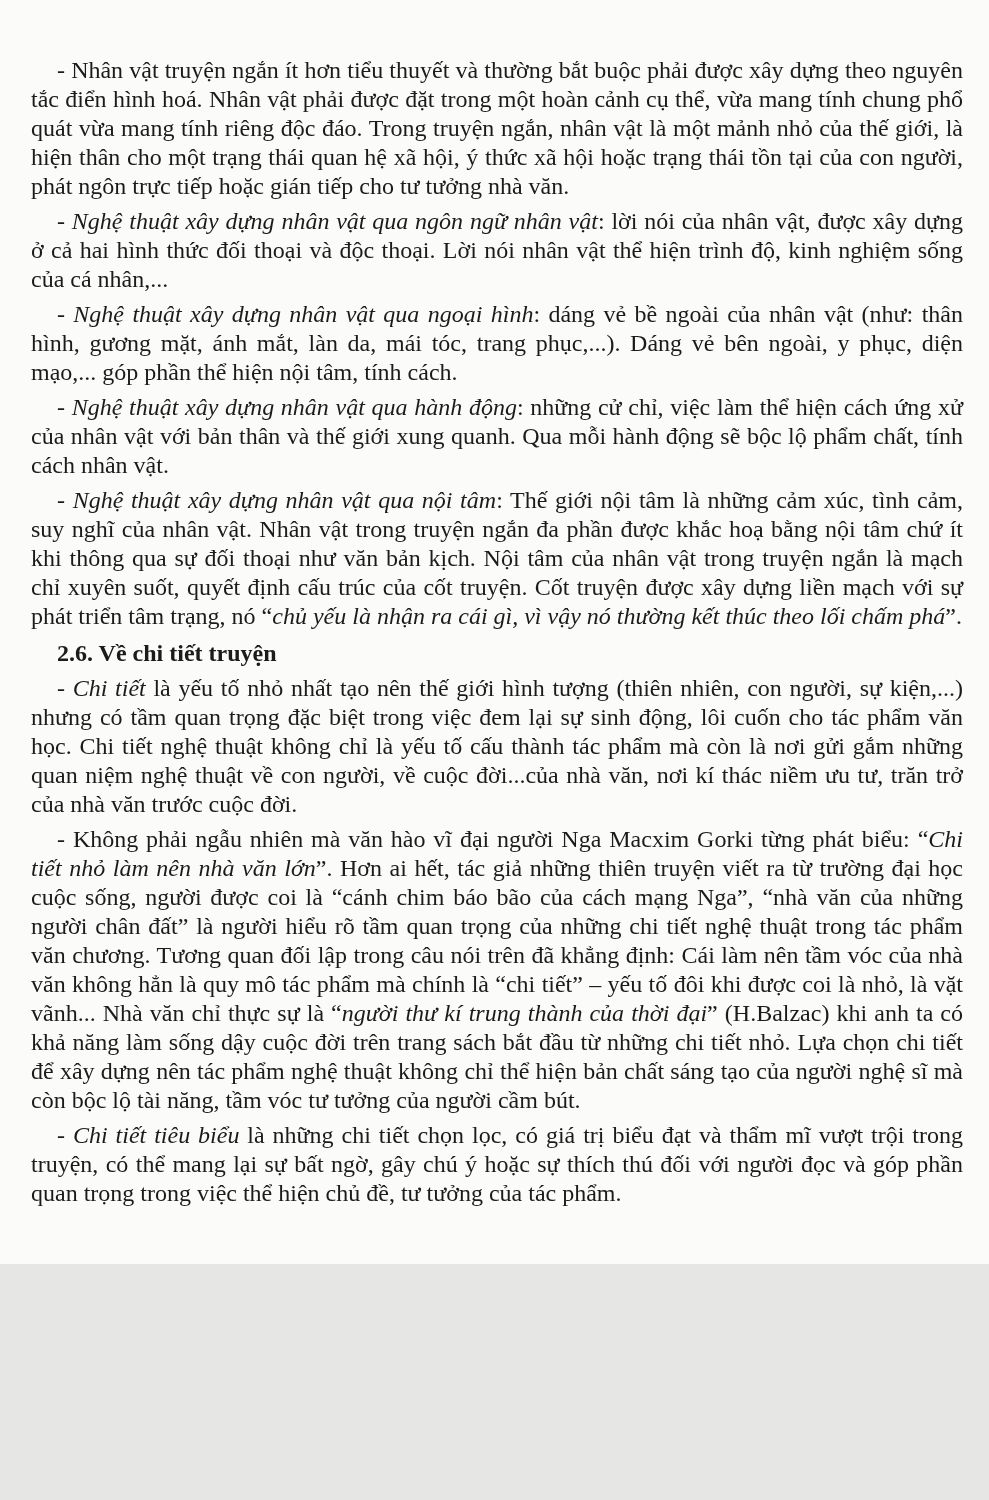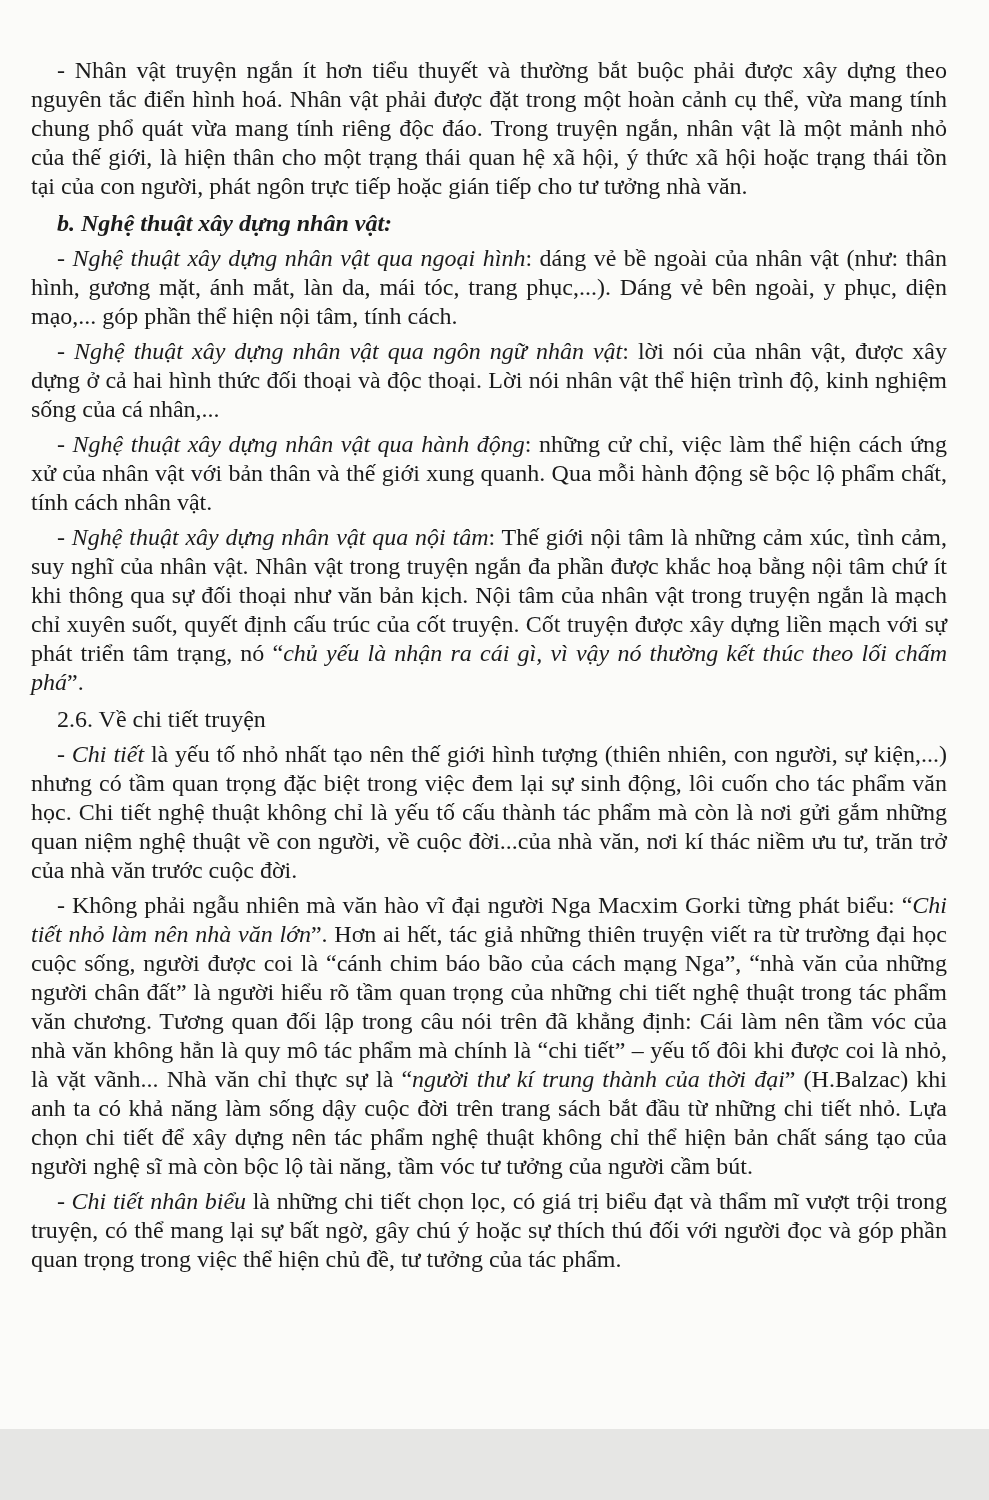--- a/index.html
+++ b/index.html
@@ -3,44 +3,44 @@
 <meta charset="utf-8">
 <style>
   html, body {
     margin: 0;
     padding: 0;
     background: #e6e6e4;
   }
   .page {
     position: relative;
     width: 989px;
-    height: 1429px;
+    height: 1264px;
     margin: 0 auto;
     background: #fbfbf9;
     box-sizing: border-box;
-    padding: 56px 42px 0 31px;
+    padding: 56px 26px 0 31px;
     font-family: "Liberation Serif", "DejaVu Serif", serif;
     color: #1b1b1b;
     overflow: hidden;
   }
   .page-body p {
     margin: 0;
     font-size: 24px;
     line-height: 29px;
   }
   .para {
     text-align: justify;
     text-indent: 26px;
     margin-top: 6px !important;
   }
   .para:first-child {
     margin-top: 0 !important;
   }
   .heading-num {
-    font-weight: normal;
+    font-weight: bold;
     text-indent: 26px;
     margin-top: 8px !important;
   }
   .heading-letter {
     font-weight: bold;
     font-style: italic;
     text-indent: 26px;
     margin-top: 8px !important;
   }
   .seg-r { font-style: normal; }
@@ -53,24 +53,23 @@
     font-family: "Liberation Serif", "DejaVu Serif", serif;
     color: #222;
   }
 </style>
 </head>
 <body>
 
 <div class="page">
   <div class="page-body" id="page-body">
       <p class="para"><span class="seg-r">- Nhân vật truyện ngắn ít hơn tiểu thuyết và thường bắt buộc phải được xây dựng theo nguyên tắc điển hình hoá. Nhân vật phải được đặt trong một hoàn cảnh cụ thể, vừa mang tính chung phổ quát vừa mang tính riêng độc đáo. Trong truyện ngắn, nhân vật là một mảnh nhỏ của thế giới, là hiện thân cho một trạng thái quan hệ xã hội, ý thức xã hội hoặc trạng thái tồn tại của con người, phát ngôn trực tiếp hoặc gián tiếp cho tư tưởng nhà văn.</span></p>
-      <p class="heading-letter"><span class="seg-i">b. Nghệ thuật xây dựng nhân vật:</span></p>
+      <p class="para"><span class="seg-i">- Nghệ thuật xây dựng nhân vật qua ngôn ngữ nhân vật</span><span class="seg-r">: lời nói của nhân vật, được xây dựng ở cả hai hình thức đối thoại và độc thoại. Lời nói nhân vật thể hiện trình độ, kinh nghiệm sống của cá nhân,...</span></p>
       <p class="para"><span class="seg-i">- Nghệ thuật xây dựng nhân vật qua ngoại hình</span><span class="seg-r">: dáng vẻ bề ngoài của nhân vật (như: thân hình, gương mặt, ánh mắt, làn da, mái tóc, trang phục,...). Dáng vẻ bên ngoài, y phục, diện mạo,... góp phần thể hiện nội tâm, tính cách.</span></p>
-      <p class="para"><span class="seg-i">- Nghệ thuật xây dựng nhân vật qua ngôn ngữ nhân vật</span><span class="seg-r">: lời nói của nhân vật, được xây dựng ở cả hai hình thức đối thoại và độc thoại. Lời nói nhân vật thể hiện trình độ, kinh nghiệm sống của cá nhân,...</span></p>
       <p class="para"><span class="seg-i">- Nghệ thuật xây dựng nhân vật qua hành động</span><span class="seg-r">: những cử chỉ, việc làm thể hiện cách ứng xử của nhân vật với bản thân và thế giới xung quanh. Qua mỗi hành động sẽ bộc lộ phẩm chất, tính cách nhân vật.</span></p>
       <p class="para"><span class="seg-i">- Nghệ thuật xây dựng nhân vật qua nội tâm</span><span class="seg-r">: Thế giới nội tâm là những cảm xúc, tình cảm, suy nghĩ của nhân vật. Nhân vật trong truyện ngắn đa phần được khắc hoạ bằng nội tâm chứ ít khi thông qua sự đối thoại như văn bản kịch. Nội tâm của nhân vật trong truyện ngắn là mạch chỉ xuyên suốt, quyết định cấu trúc của cốt truyện. Cốt truyện được xây dựng liền mạch với sự phát triển tâm trạng, nó “</span><span class="seg-i">chủ yếu là nhận ra cái gì, vì vậy nó thường kết thúc theo lối chấm phá</span><span class="seg-r">”.</span></p>
       <p class="heading-num"><span class="seg-r">2.6. Về chi tiết truyện</span></p>
       <p class="para"><span class="seg-i">- Chi tiết</span><span class="seg-r"> là yếu tố nhỏ nhất tạo nên thế giới hình tượng (thiên nhiên, con người, sự kiện,...) nhưng có tầm quan trọng đặc biệt trong việc đem lại sự sinh động, lôi cuốn cho tác phẩm văn học. Chi tiết nghệ thuật không chỉ là yếu tố cấu thành tác phẩm mà còn là nơi gửi gắm những quan niệm nghệ thuật về con người, về cuộc đời...của nhà văn, nơi kí thác niềm ưu tư, trăn trở của nhà văn trước cuộc đời.</span></p>
       <p class="para"><span class="seg-r">- Không phải ngẫu nhiên mà văn hào vĩ đại người Nga Macxim Gorki từng phát biểu: “</span><span class="seg-i">Chi tiết nhỏ làm nên nhà văn lớn</span><span class="seg-r">”. Hơn ai hết, tác giả những thiên truyện viết ra từ trường đại học cuộc sống, người được coi là “cánh chim báo bão của cách mạng Nga”, “nhà văn của những người chân đất” là người hiểu rõ tầm quan trọng của những chi tiết nghệ thuật trong tác phẩm văn chương. Tương quan đối lập trong câu nói trên đã khẳng định: Cái làm nên tầm vóc của nhà văn không hẳn là quy mô tác phẩm mà chính là “chi tiết” – yếu tố đôi khi được coi là nhỏ, là vặt vãnh... Nhà văn chỉ thực sự là “</span><span class="seg-i">người thư kí trung thành của thời đại</span><span class="seg-r">” (H.Balzac) khi anh ta có khả năng làm sống dậy cuộc đời trên trang sách bắt đầu từ những chi tiết nhỏ. Lựa chọn chi tiết để xây dựng nên tác phẩm nghệ thuật không chỉ thể hiện bản chất sáng tạo của người nghệ sĩ mà còn bộc lộ tài năng, tầm vóc tư tưởng của người cầm bút.</span></p>
-      <p class="para"><span class="seg-i">- Chi tiết nhân biểu</span><span class="seg-r"> là những chi tiết chọn lọc, có giá trị biểu đạt và thẩm mĩ vượt trội trong truyện, có thể mang lại sự bất ngờ, gây chú ý hoặc sự thích thú đối với người đọc và góp phần quan trọng trong việc thể hiện chủ đề, tư tưởng của tác phẩm.</span></p>
+      <p class="para"><span class="seg-i">- Chi tiết tiêu biểu</span><span class="seg-r"> là những chi tiết chọn lọc, có giá trị biểu đạt và thẩm mĩ vượt trội trong truyện, có thể mang lại sự bất ngờ, gây chú ý hoặc sự thích thú đối với người đọc và góp phần quan trọng trong việc thể hiện chủ đề, tư tưởng của tác phẩm.</span></p>
     </div>
   <div class="page-number">7</div>
 </div>
 
 </body></html>

